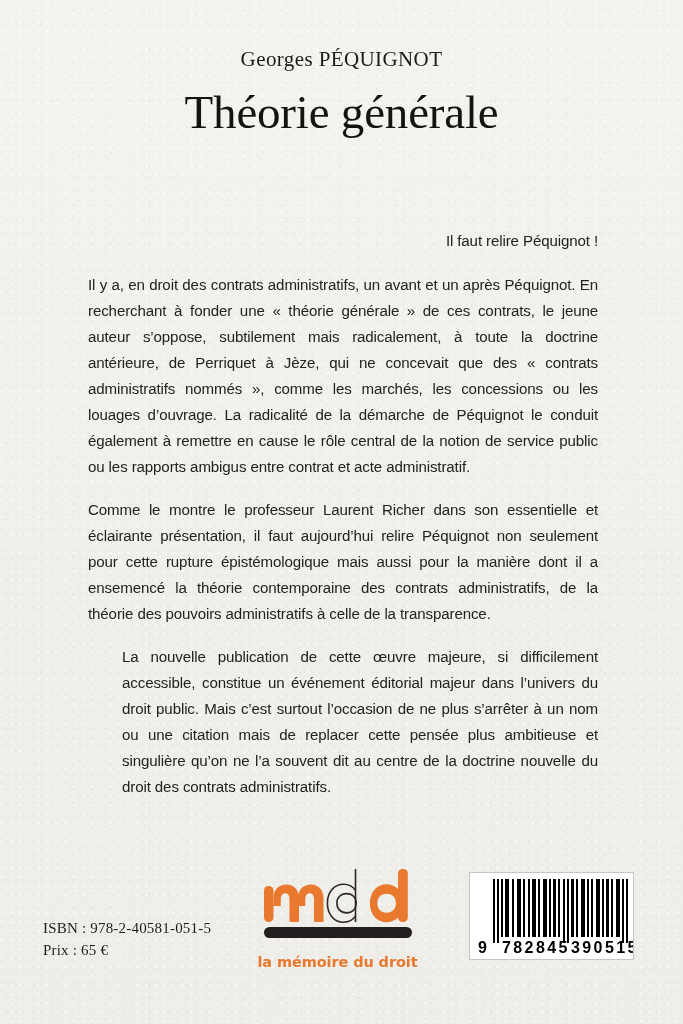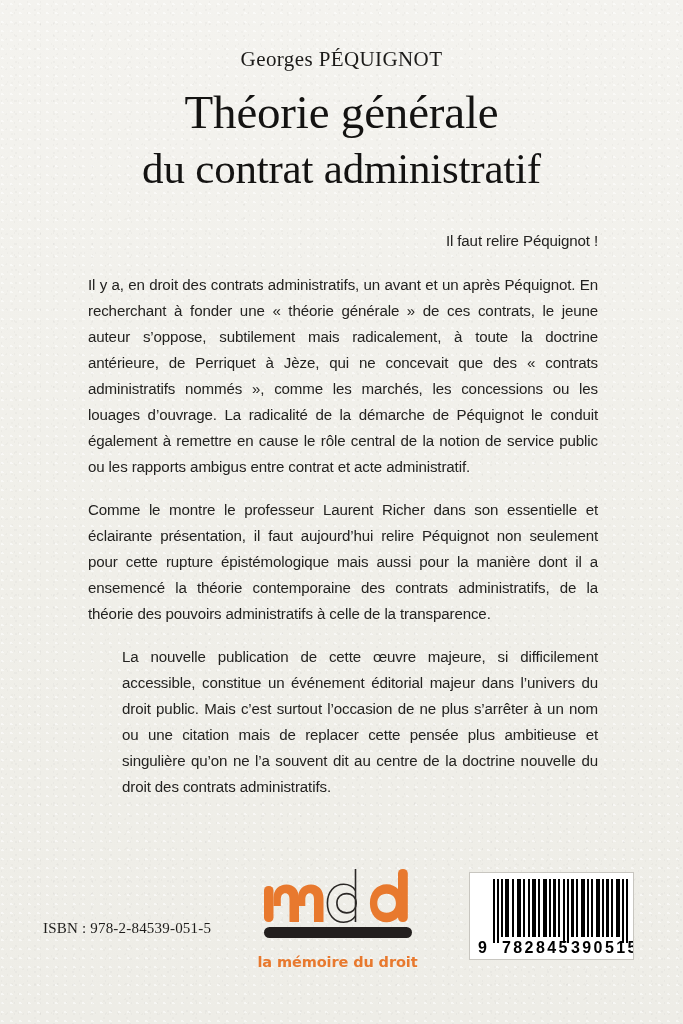--- a/index.html
+++ b/index.html
@@ -144,33 +144,33 @@
 </style>
 </head>
 <body>
 
 <div id="page">
 
   <div id="header">
     <div class="author">Georges PÉQUIGNOT</div>
     <div class="title-wrap">
       <div class="title-line l1">Théorie générale</div>
-      <div class="title-line l2">du contrat administratif</div>
     </div>
   </div>
 
   <div id="copy">
     <p class="para lead">Il faut relire Péquignot !</p>
     <p class="para">Il y a, en droit des contrats administratifs, un avant et un après Péquignot. En recherchant à fonder une « théorie générale » de ces contrats, le jeune auteur s’oppose, subtilement mais radicalement, à toute la doctrine antérieure, de Perriquet à Jèze, qui ne concevait que des « contrats administratifs nommés », comme les marchés, les concessions ou les louages d’ouvrage. La radicalité de la démarche de Péquignot le conduit également à remettre en cause le rôle central de la notion de service public ou les rapports ambigus entre contrat et acte administratif.</p>
     <p class="para">Comme le montre le professeur Laurent Richer dans son essentielle et éclairante présentation, il faut aujourd’hui relire Péquignot non seulement pour cette rupture épistémologique mais aussi pour la manière dont il a ensemencé la théorie contemporaine des contrats administratifs, de la théorie des pouvoirs administratifs à celle de la transparence.</p>
     <p class="para last">La nouvelle publication de cette œuvre majeure, si difficilement accessible, constitue un événement éditorial majeur dans l’univers du droit public. Mais c’est surtout l’occasion de ne plus s’arrêter à un nom ou une citation mais de replacer cette pensée plus ambitieuse et singulière qu’on ne l’a souvent dit au centre de la doctrine nouvelle du droit des contrats administratifs.</p>
   </div>
 
   <div id="isbn-block">
-    <div>ISBN : 978-2-84539-051-5</div>
+    <div>ISBN : 978-2-40581-051-5</div>
+    <div>Prix : 65 €</div>
   </div>
 
   <div id="logo">
     <div class="logo-letters">
       <svg width="152" height="58" viewBox="0 0 152 58" xmlns="http://www.w3.org/2000/svg">
 
         <g fill="#e8792e">
           <rect x="2" y="18" width="9.5" height="36" rx="4.5"></rect>
           <path d="M11.5 30 C11.5 21.5 17 16.5 24.5 16.5 C32 16.5 37 21.8 37 30.5 L37 54 L27.5 54 L27.5 31.5 C27.5 27.5 26 25.3 23.3 25.3 C20.5 25.3 18.8 27.6 18.8 31.8 L18.8 38 L11.5 38 Z"></path>
           <path d="M36 30 C36 21.5 41.5 16.5 49 16.5 C56.5 16.5 61.5 21.8 61.5 30.5 L61.5 54 L52 54 L52 31.5 C52 27.5 50.5 25.3 47.8 25.3 C45 25.3 43.3 27.6 43.3 31.8 L43.3 38 L36 38 Z"></path>

